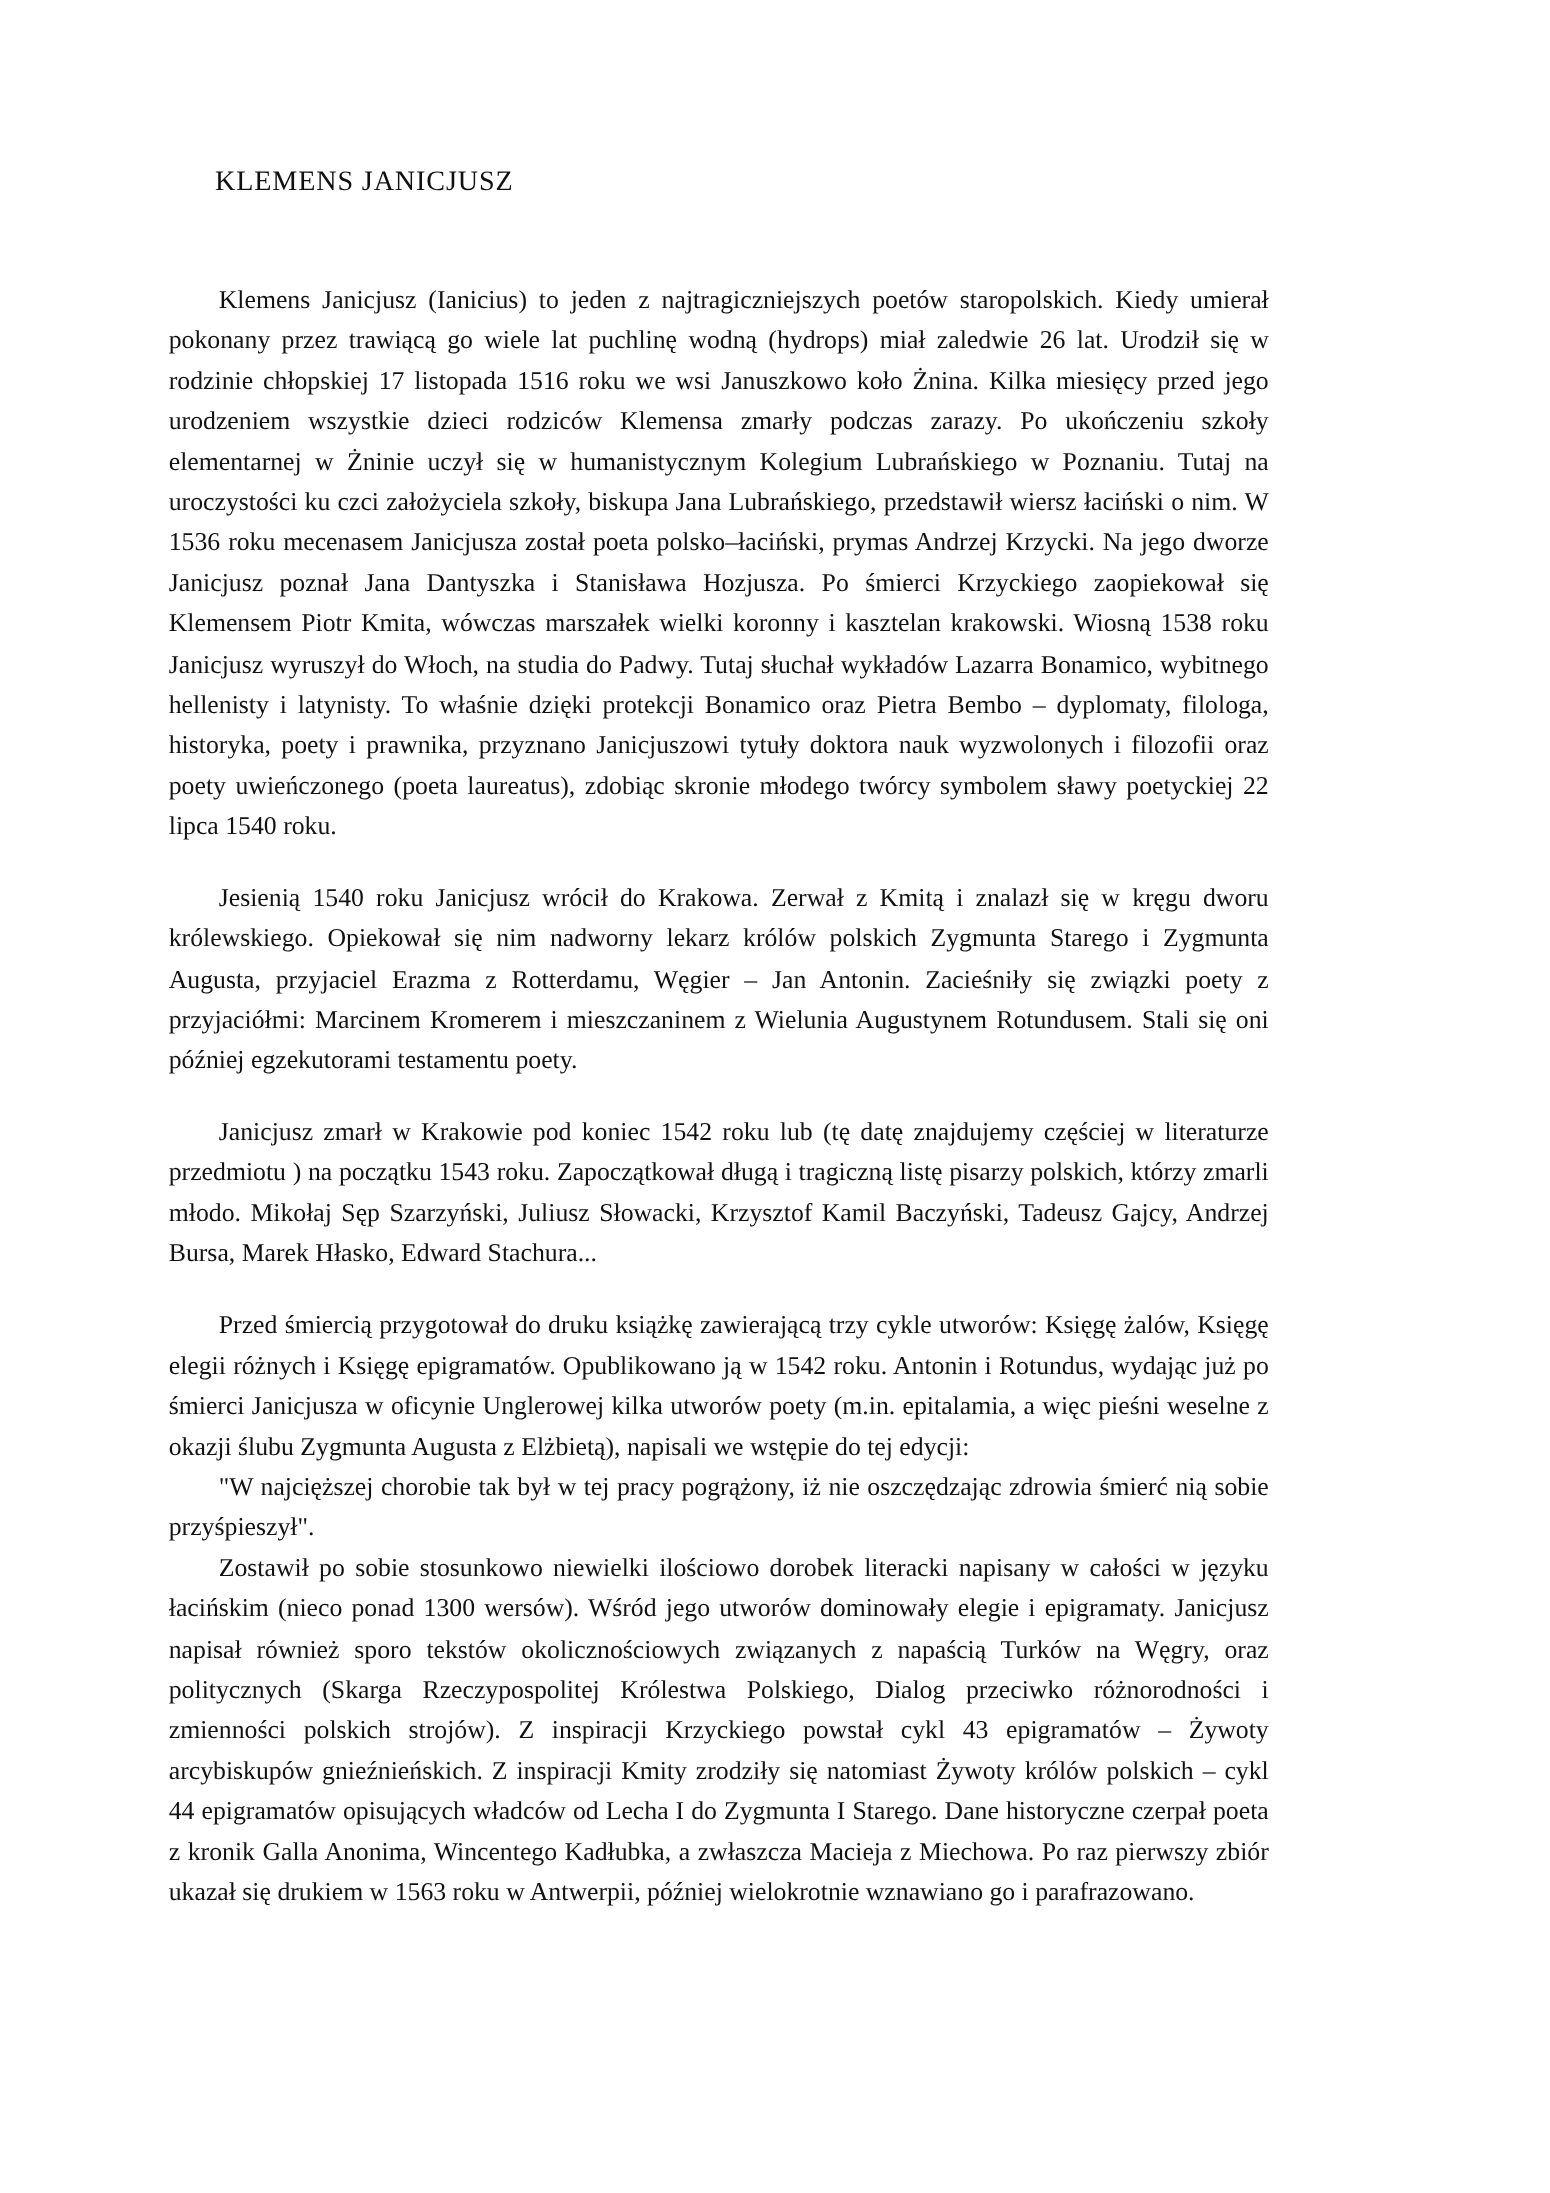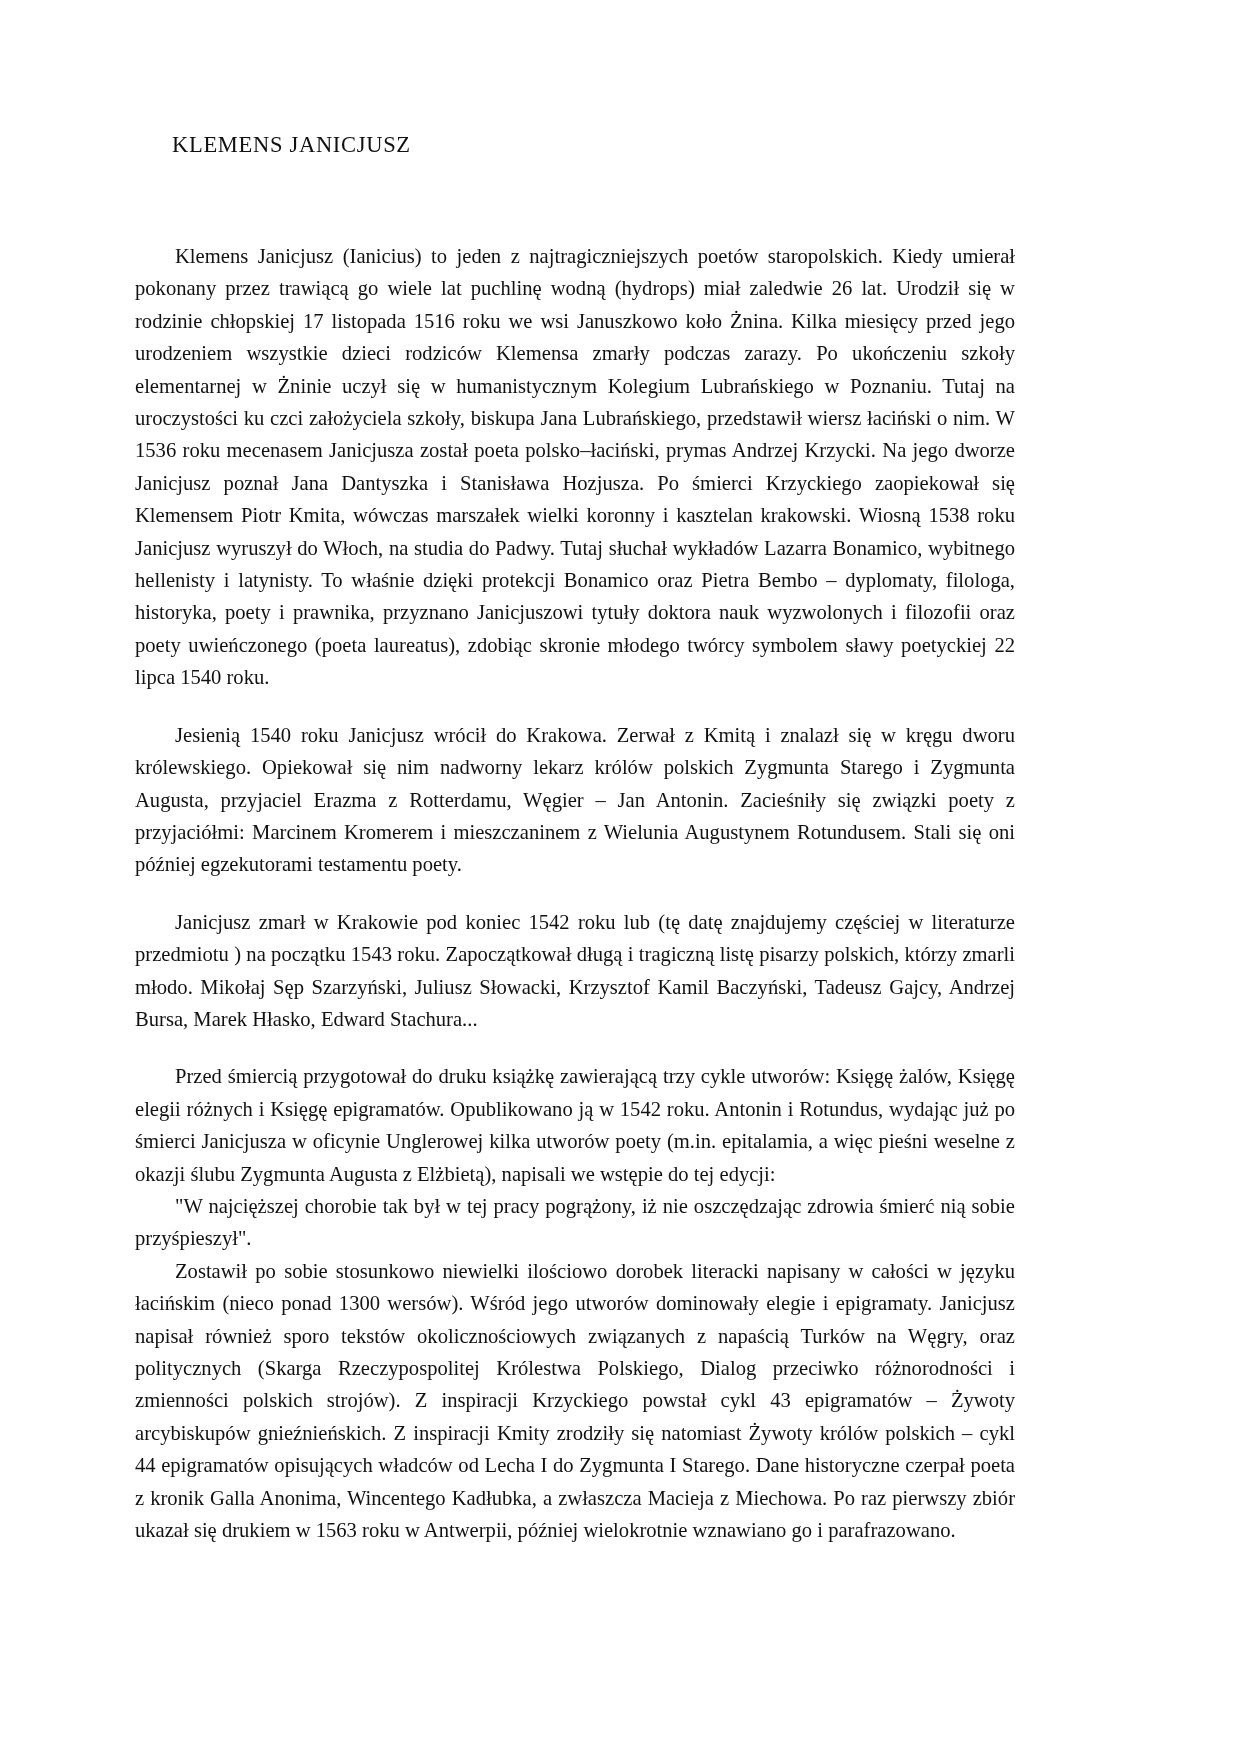--- a/index.html
+++ b/index.html
@@ -32,21 +32,21 @@
     font-size: 22.5px;
     letter-spacing: 0.7px;
     font-weight: 400;
     margin: 0 0 0 4px;
     color: #101010;
     white-space: nowrap;
   }
   .body-block {
     position: absolute;
     left: 135px;
-    top: 240px;
+    top: 224px;
     width: 880px;
   }
   p.para {
     margin: 0;
     font-size: 20.6px;
     line-height: 32.4px;
     text-align: justify;
     text-justify: inter-word;
     text-indent: 40px;
     color: #111111;

